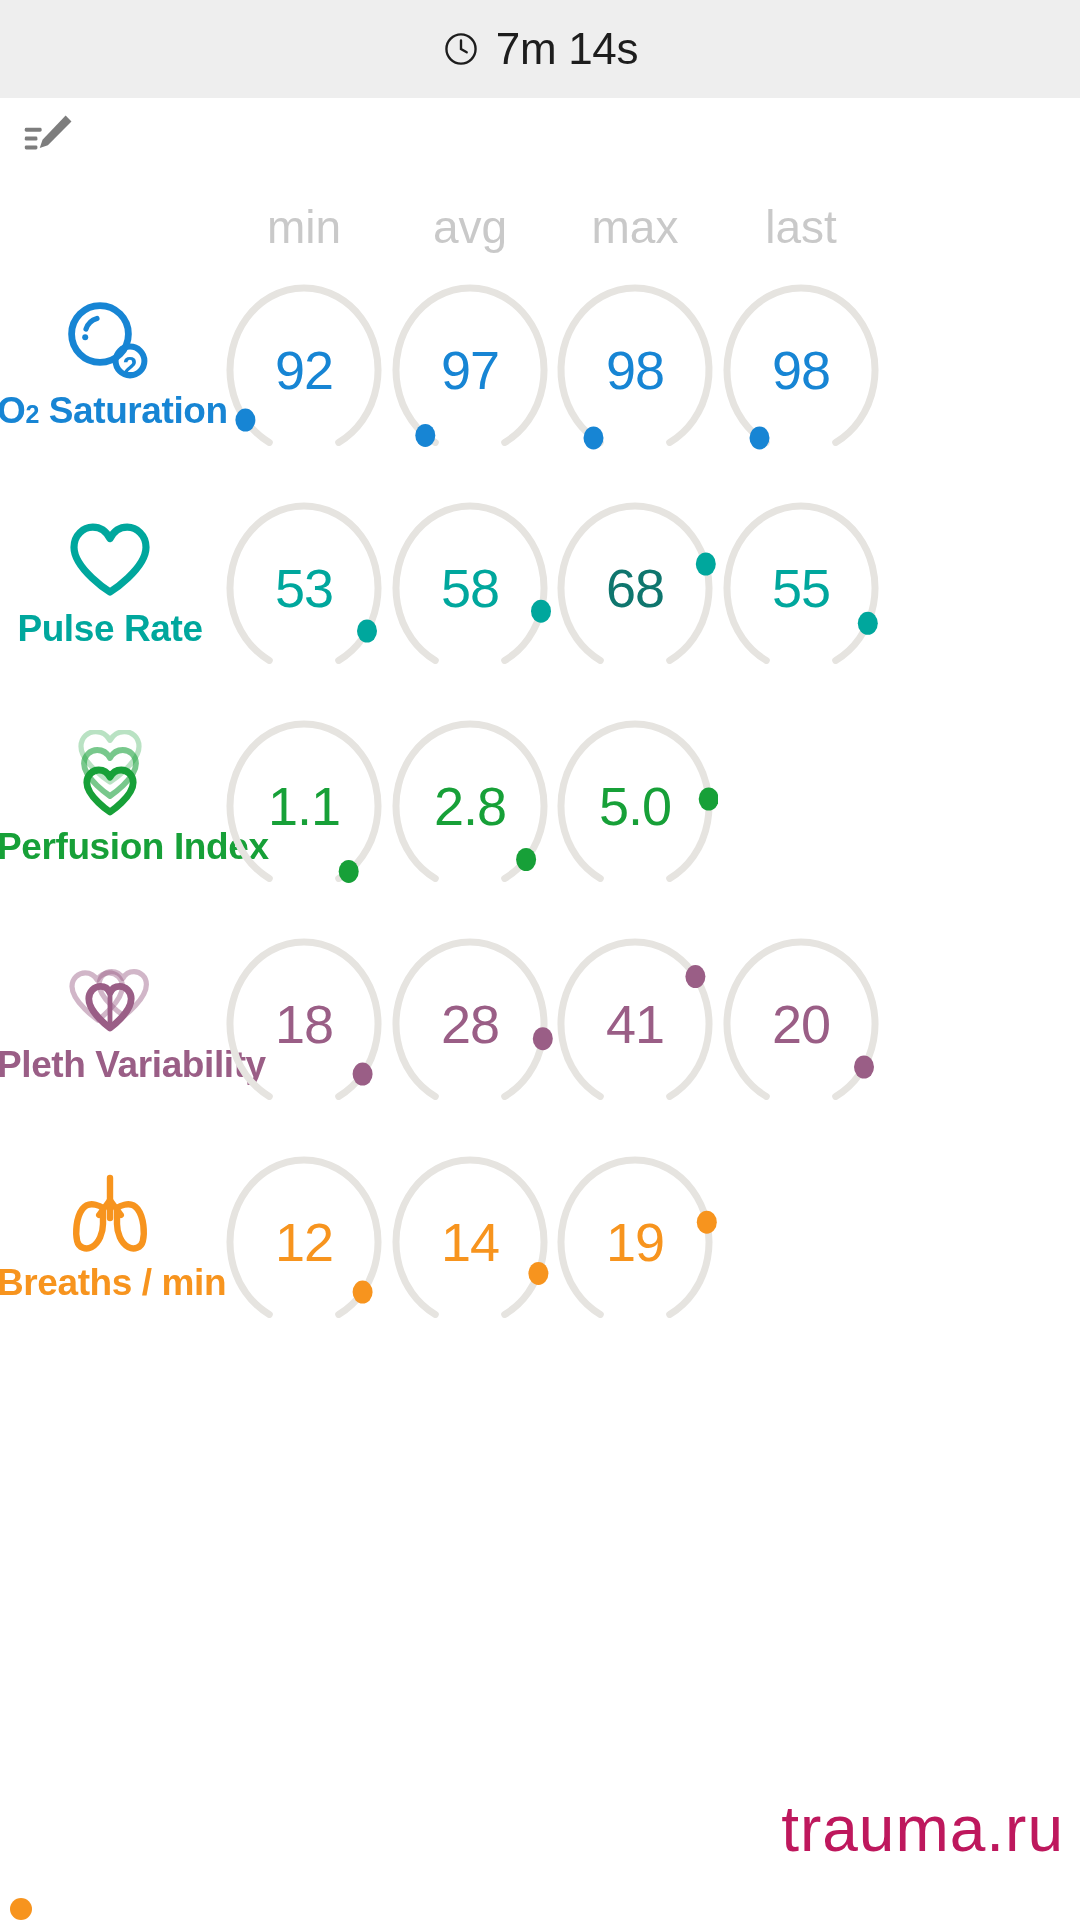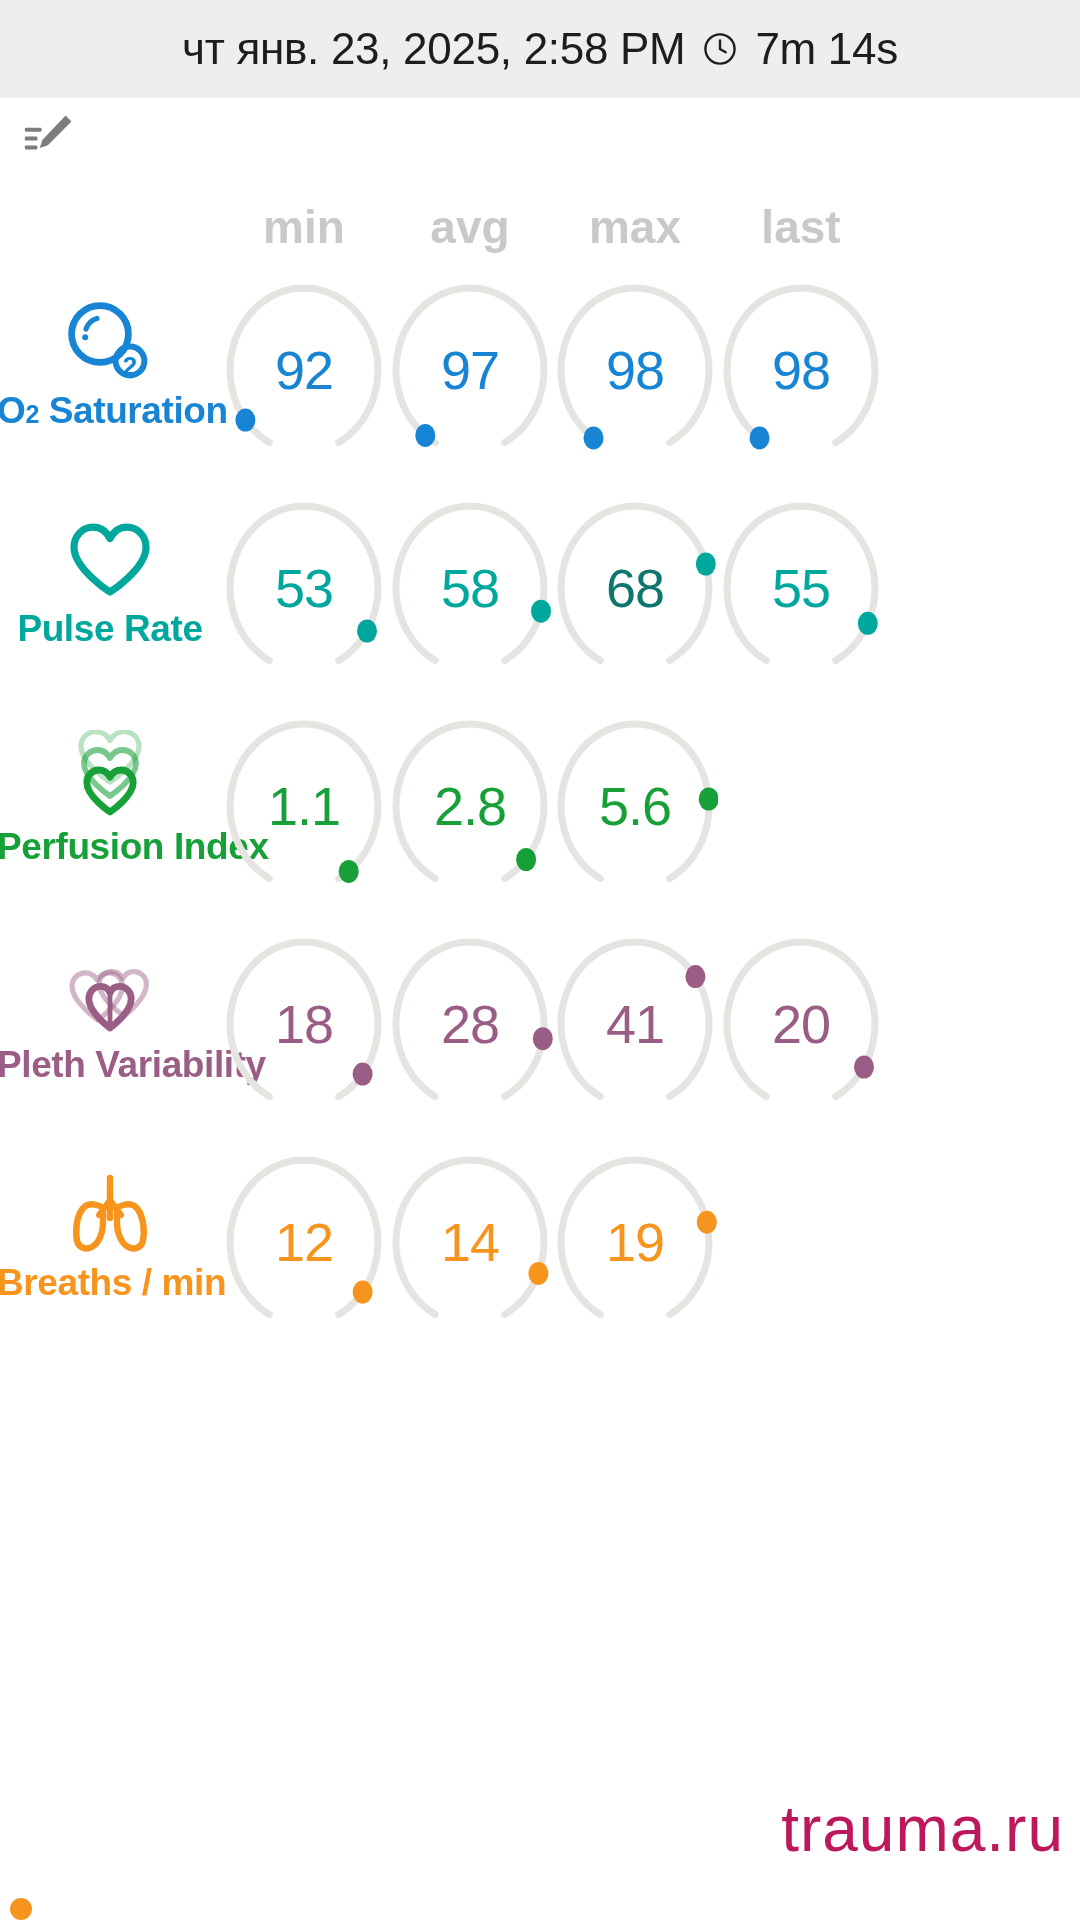--- a/index.html
+++ b/index.html
@@ -32,21 +32,21 @@
     width: 56px; height: 56px;
   }
 
   
   .col-headers {
     position: absolute; left: 0; top: 200px; width: 1080px; height: 66px;
   }
   .col-header {
     position: absolute; top: 0;
     width: 166px; text-align: center;
-    font-size: 46px; color: #c9c9c9; font-weight: 700;
+    font-size: 46px; color: #c9c9c9; font-weight: 400;
   }
 
   
   .row { position: absolute; left: 0; width: 1080px; height: 218px; }
 
   .row-icon {
     position: absolute; left: 62px; top: 12px;
     width: 96px; height: 92px;
     display: flex; align-items: center; justify-content: center;
   }
@@ -81,21 +81,20 @@
     width: 22px; height: 22px; border-radius: 50%;
     background: #F7941E;
   }
 </style>
 </head>
 <body>
 
 <div id="app">
 
   <div class="header">
-    <span class="header-text">чт янв. 23, 2025, 2:58 PM</span>
     <span class="clock-icon">
       <svg width="38" height="38" viewBox="0 0 24 24">
         <circle cx="12" cy="12" r="9.2" fill="none" stroke="#1d1d1d" stroke-width="1.5"></circle>
         <path d="M12 6.6 V12 L15.6 14.1" fill="none" stroke="#1d1d1d" stroke-width="1.5" stroke-linecap="round"></path>
       </svg>
     </span>
     <span class="header-text">7m 14s</span>
   </div>
 
   <div class="edit-icon">
@@ -214,21 +213,21 @@
             <path d="M 48.3 160.4 A 74 82 0 1 1 117.7 160.4" fill="none" stroke="#e6e4e0" stroke-width="7" stroke-linecap="round"></path>
             <ellipse cx="139.1" cy="141.5" rx="10" ry="11.5" fill="#17A038"></ellipse>
           </svg>
           <div class="gauge-value" style="color: rgb(23, 160, 56);">2.8</div>
         </div>
         <div class="gauge" style="left: 552px;">
           <svg width="166" height="176" viewBox="0 0 166 176">
             <path d="M 48.3 160.4 A 74 82 0 1 1 117.7 160.4" fill="none" stroke="#e6e4e0" stroke-width="7" stroke-linecap="round"></path>
             <ellipse cx="156.7" cy="81.0" rx="10" ry="11.5" fill="#17A038"></ellipse>
           </svg>
-          <div class="gauge-value" style="color: rgb(23, 160, 56);">5.6</div>
+          <div class="gauge-value" style="color: rgb(23, 160, 56);">5.0</div>
         </div>
       </div>
       <div class="row" style="top: 936px;">
         <div class="row-icon">
           <svg width="96" height="92" viewBox="0 0 48 46">
             <path d="M18 36 C18 36 5 27 5 19.2 C5 15.2 8.2 12.4 11.6 12.4 C14.1 12.4 16.4 13.9 17.6 16 C18.8 13.9 21.1 12.4 23.6 12.4 C27 12.4 30.2 15.2 30.2 19.2 C30.2 27 18 36 18 36 Z" fill="none" stroke="#9A5E86" stroke-width="2.6" stroke-linejoin="round" opacity="0.45"></path>
             <path d="M31 34 C31 34 18.6 25.6 18.6 18.2 C18.6 14.4 21.6 11.8 24.8 11.8 C27.2 11.8 29.3 13.2 30.4 15.2 C31.5 13.2 33.6 11.8 36 11.8 C39.2 11.8 42.2 14.4 42.2 18.2 C42.2 25.6 31 34 31 34 Z" fill="none" stroke="#9A5E86" stroke-width="2.6" stroke-linejoin="round" opacity="0.45"></path>
             <path d="M24 40 C24 40 13.4 32.4 13.4 25.4 C13.4 21.8 16.2 19.2 19.2 19.2 C21.4 19.2 23.2 20.6 24 22.4 C24.8 20.6 26.6 19.2 28.8 19.2 C31.8 19.2 34.6 21.8 34.6 25.4 C34.6 32.4 24 40 24 40 Z" fill="none" stroke="#9A5E86" stroke-width="3.4" stroke-linejoin="round"></path>
             <path d="M24 38 L24 22.8" stroke="#9A5E86" stroke-width="2.4"></path>
           </svg>

